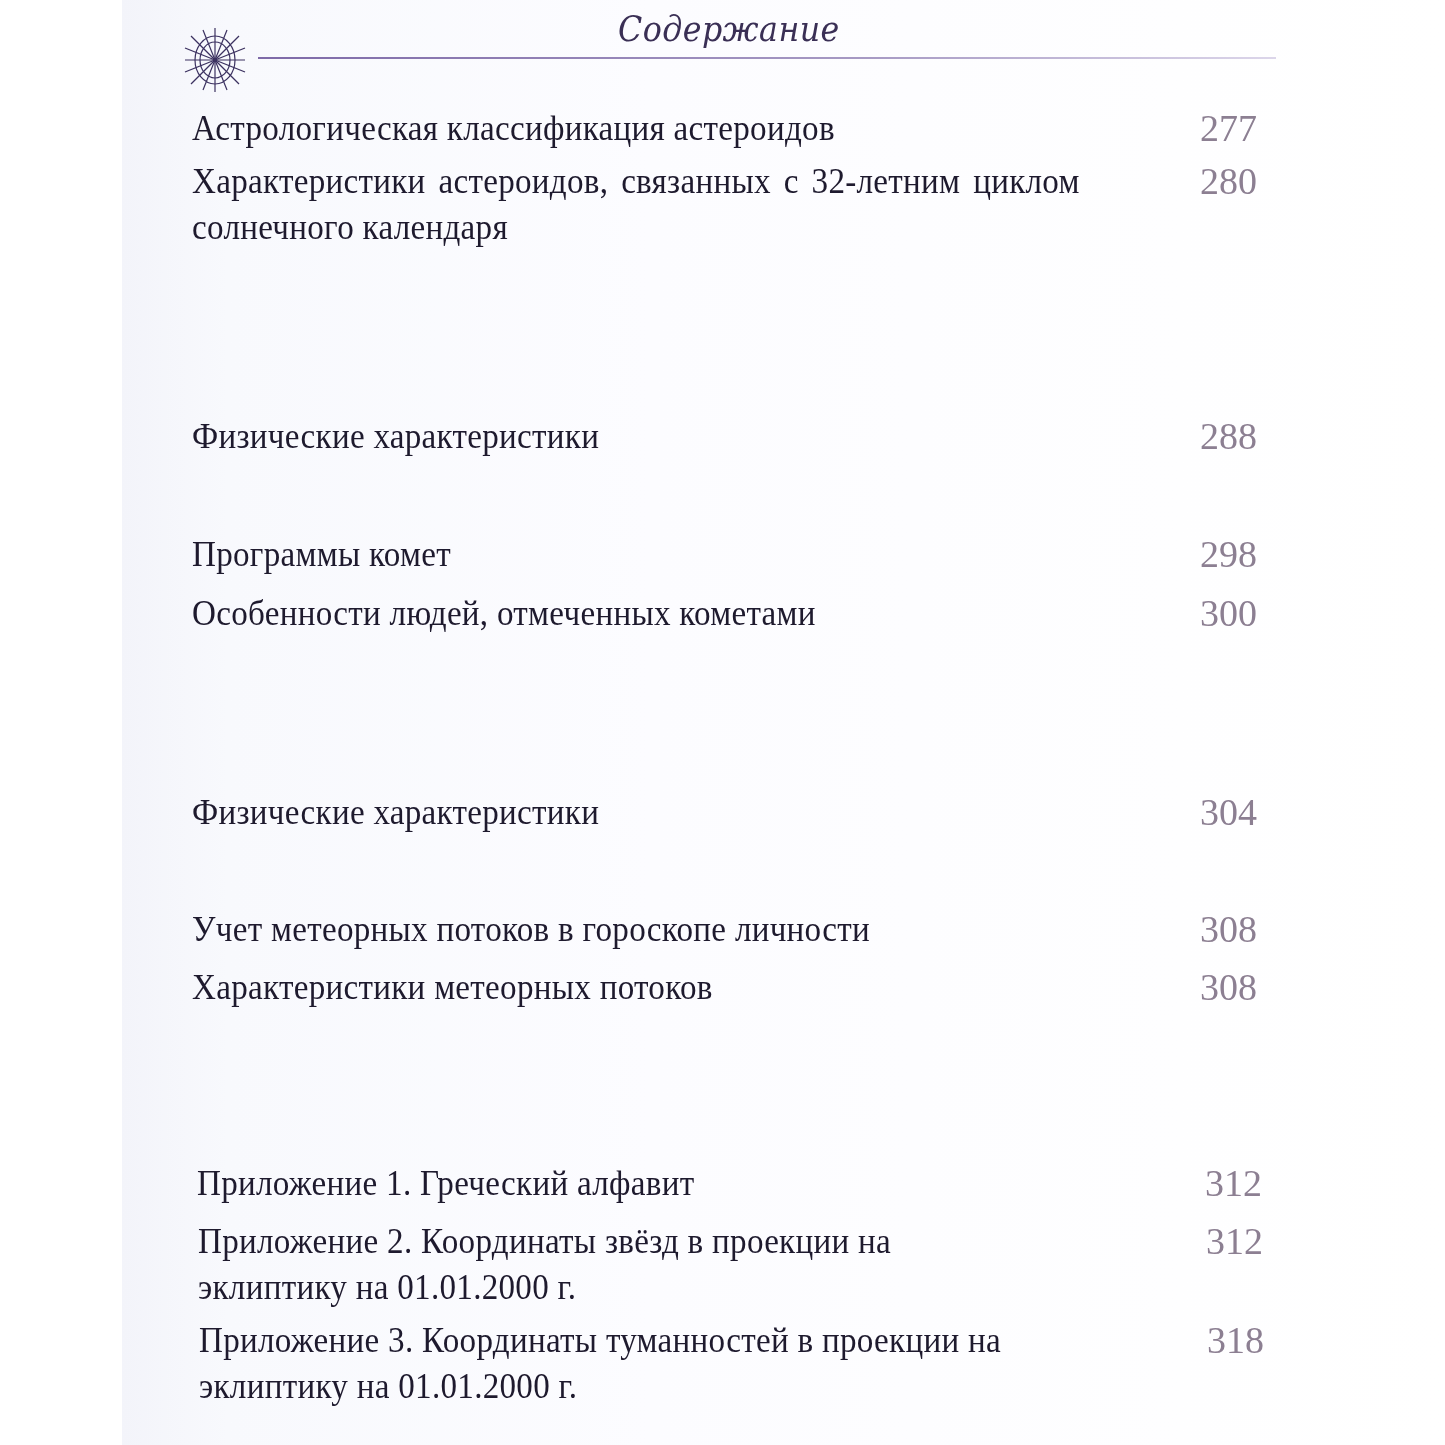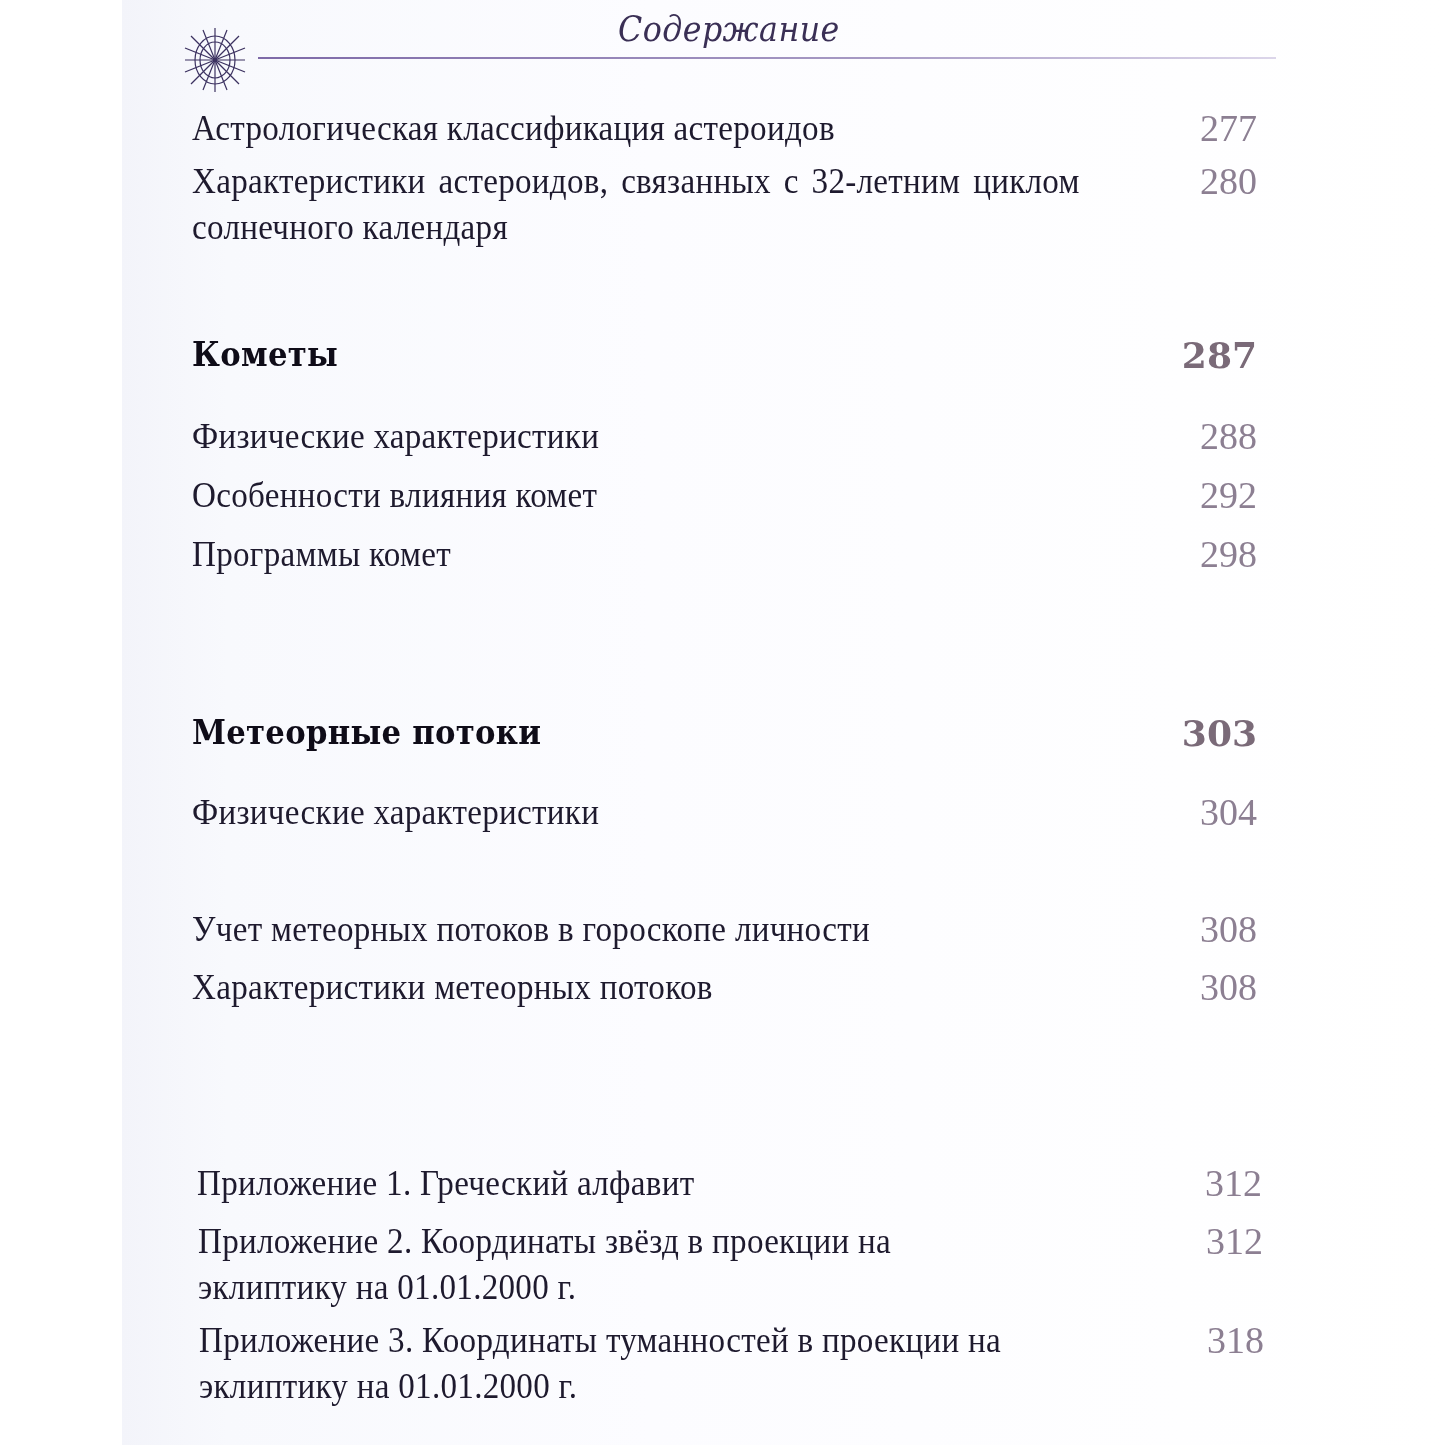--- a/index.html
+++ b/index.html
@@ -76,41 +76,33 @@
 <div class="toc">
   <div class="entry" style="top:105px;">
     <span class="title">Астрологическая классификация астероидов</span>
     <span class="page-num">277</span>
   </div>
   <div class="entry" style="top:158px;">
     <span class="title justify">Характеристики астероидов, связанных с 32-летним циклом солнечного календаря</span>
     <span class="page-num">280</span>
   </div>
 
-  <div class="entry section" style="top:332px;">
-    <span class="title">Кометы</span>
-    <span class="page-num">287</span>
-  </div>
   <div class="entry" style="top:413px;">
     <span class="title">Физические характеристики</span>
     <span class="page-num">288</span>
-  </div>
-  <div class="entry" style="top:472px;">
-    <span class="title">Особенности влияния комет</span>
-    <span class="page-num">292</span>
   </div>
   <div class="entry" style="top:531px;">
     <span class="title">Программы комет</span>
     <span class="page-num">298</span>
   </div>
+  <div class="entry" style="top:590px;">
+    <span class="title">Особенности людей, отмеченных кометами</span>
+    <span class="page-num">300</span>
+  </div>
 
-  <div class="entry section" style="top:710px;">
-    <span class="title">Метеорные потоки</span>
-    <span class="page-num">303</span>
-  </div>
   <div class="entry" style="top:789px;">
     <span class="title">Физические характеристики</span>
     <span class="page-num">304</span>
   </div>
   <div class="entry" style="top:906px;">
     <span class="title">Учет метеорных потоков в гороскопе личности</span>
     <span class="page-num">308</span>
   </div>
   <div class="entry" style="top:964px;">
     <span class="title">Характеристики метеорных потоков</span>

